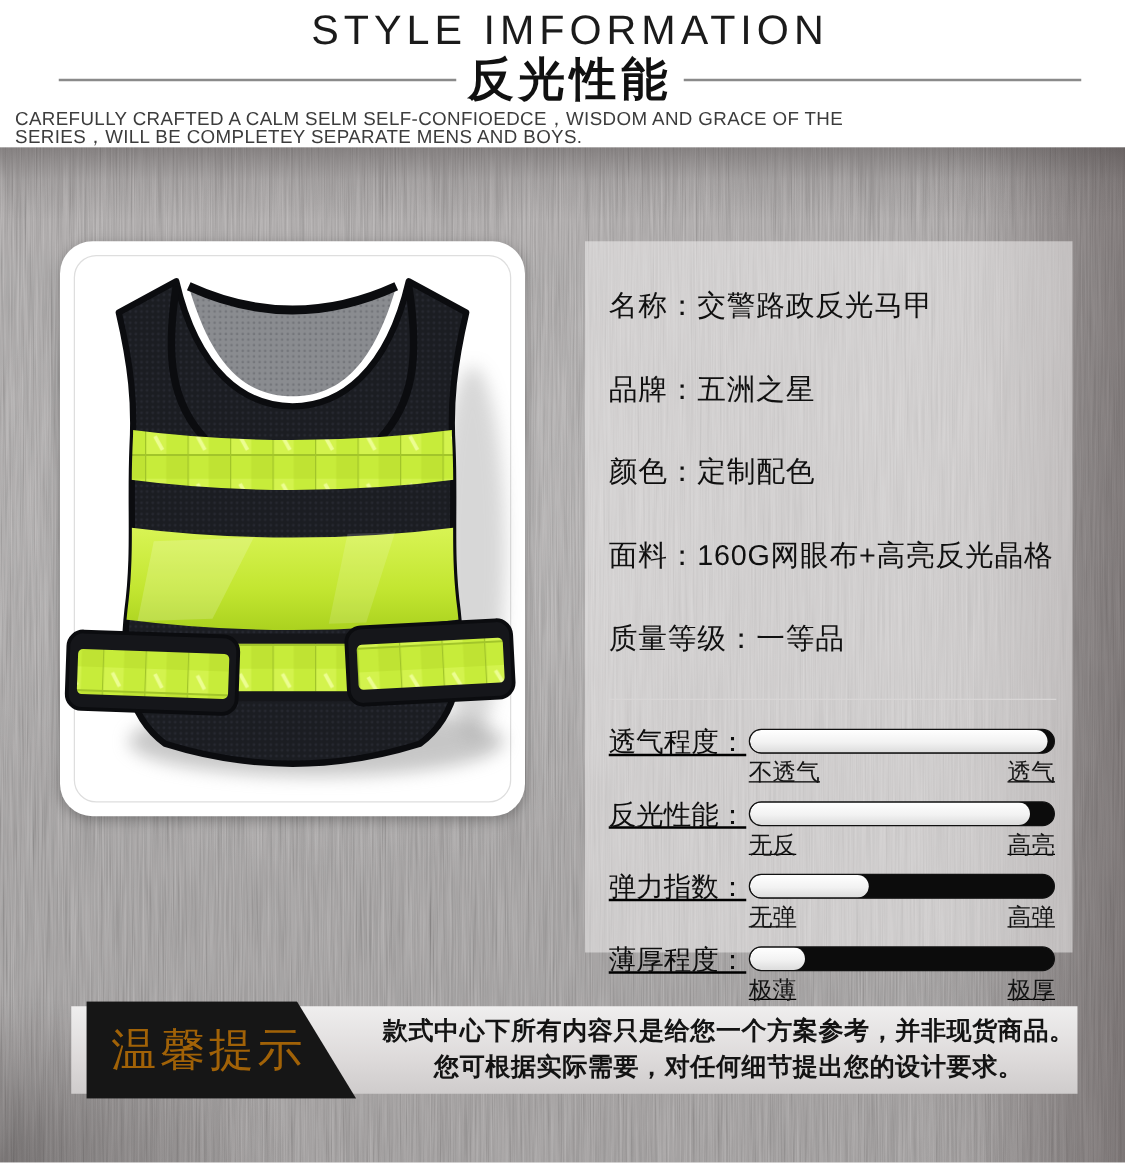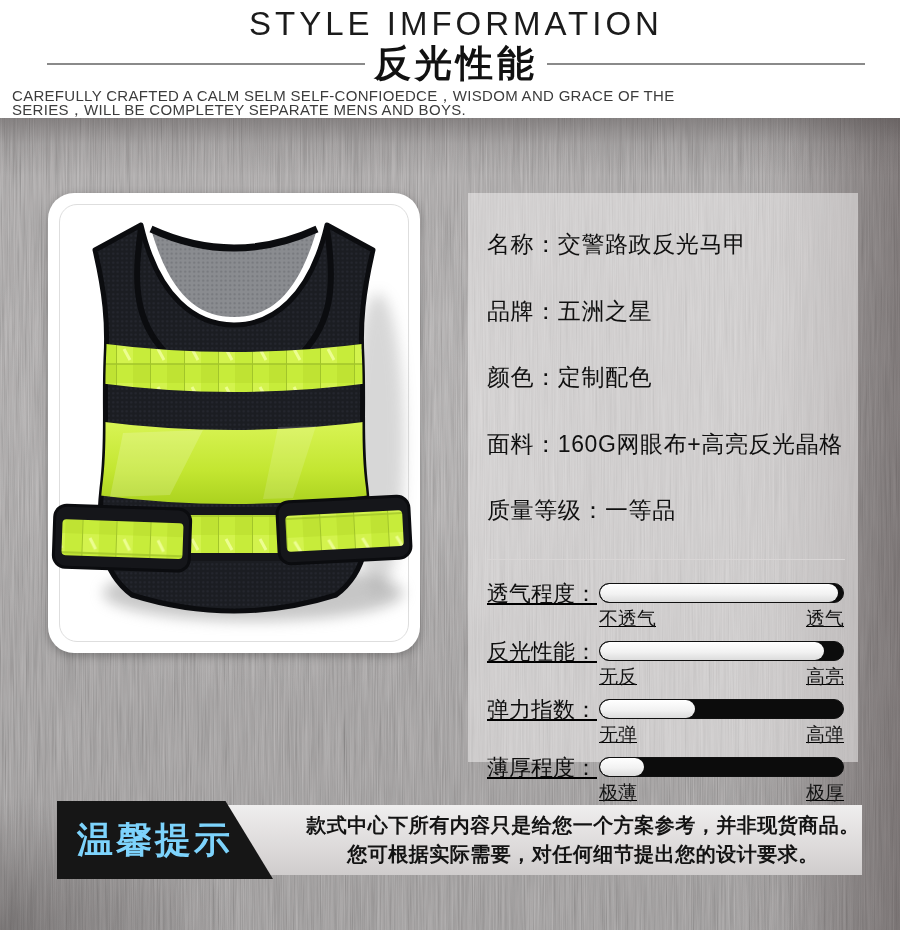--- a/index.html
+++ b/index.html
@@ -47,23 +47,23 @@
   .slabel { grid-column:1; font-size:22px; font-weight:500; color:#0e0e0e; line-height:21px; white-space:nowrap; }
   .sbar { grid-column:2; height:20px; border-radius:10px; background:#0c0c0c;
           border:1.5px solid #111; overflow:hidden; position:relative; }
   .sfill { height:100%; border-radius:9px; background:linear-gradient(180deg,#ffffff 0%,#f2f2f2 55%,#dcdcdc 100%); }
   .ssub { grid-column:2; display:flex; justify-content:space-between; font-size:19px; font-weight:500;
           color:#141414; margin-top:4px; line-height:22px; }
 
   
   .notice { position:absolute; left:57px; top:687px; width:805px; height:70px;
             background:linear-gradient(180deg,#efeeee 0%,#dddada 60%,#cfcccc 100%); }
-  .badge { position:absolute; left:0; top:-4px; width:216px; height:78px; background:#161616;
+  .badge { position:absolute; left:12px; top:-4px; width:216px; height:78px; background:#161616;
            clip-path:polygon(0 0, 78% 0, 100% 100%, 0 100%);
-           color:#7dd3fc; font-size:36px; font-weight:700; letter-spacing:3px;
+           color:#a16207; font-size:36px; font-weight:400; letter-spacing:3px;
            line-height:78px; padding-left:20px; }
   .ntext { position:absolute; left:230px; top:0; width:568px; height:70px;
            display:flex; flex-direction:column; justify-content:center; text-align:center;margin-left:12px; }
   .nline { font-size:20px; font-weight:700; color:#131313; line-height:29px; letter-spacing:.5px; white-space:nowrap; }
 </style>
 </head>
 <body>
 
 <div class="page">
 

